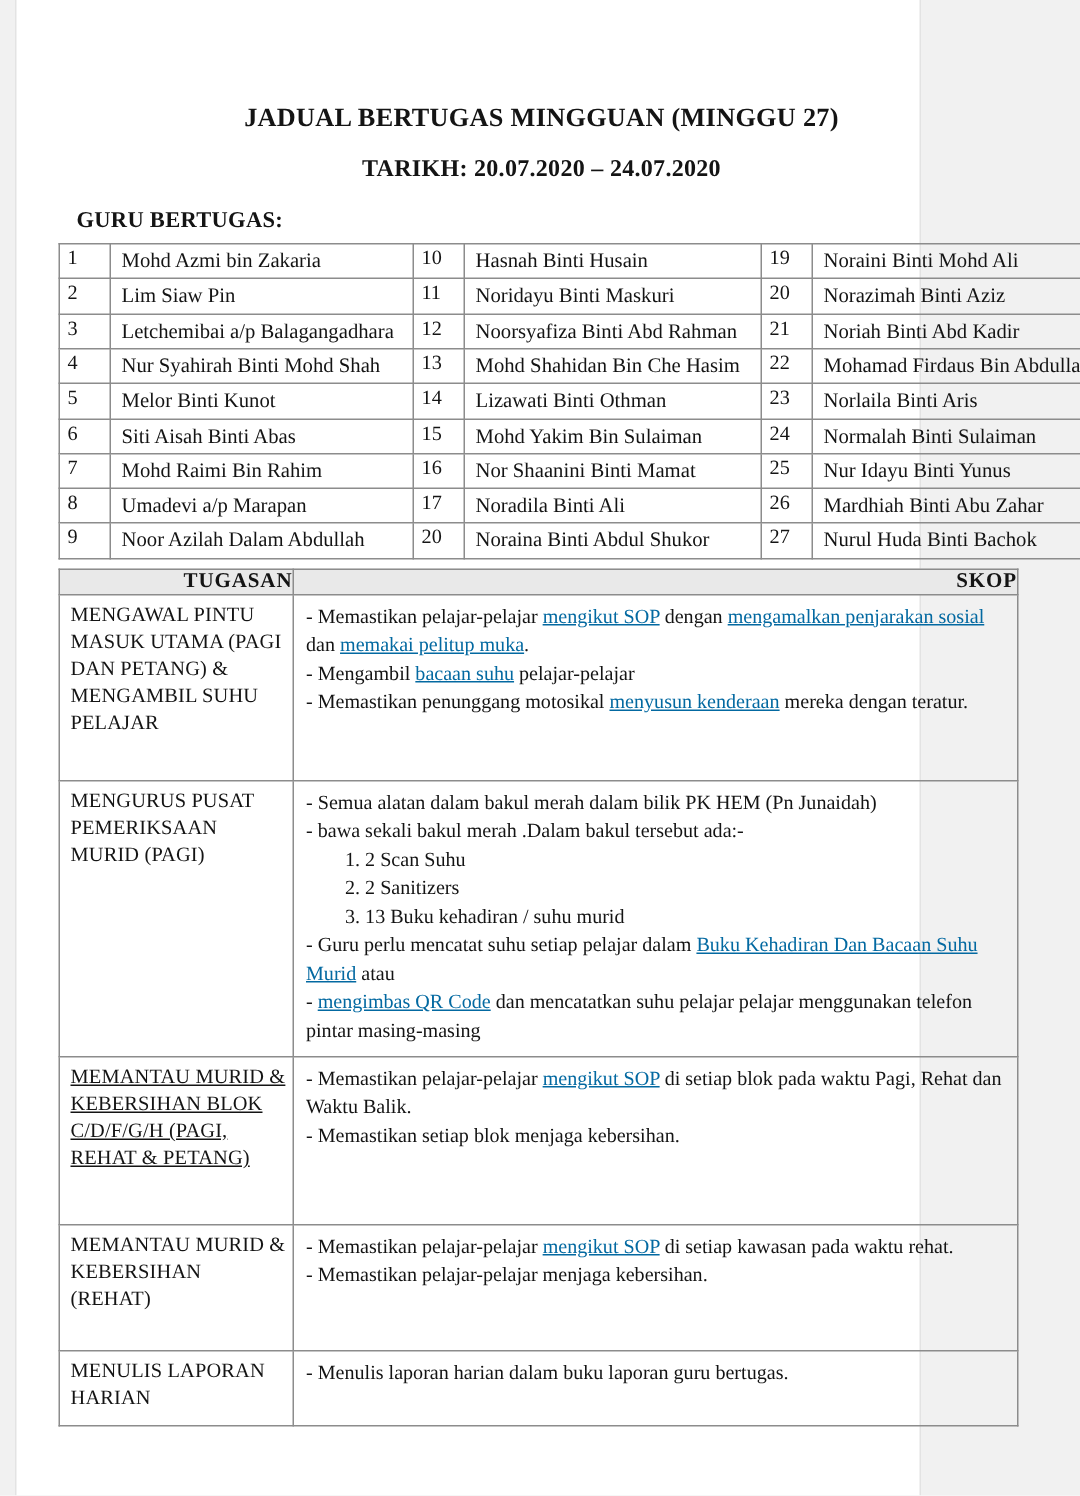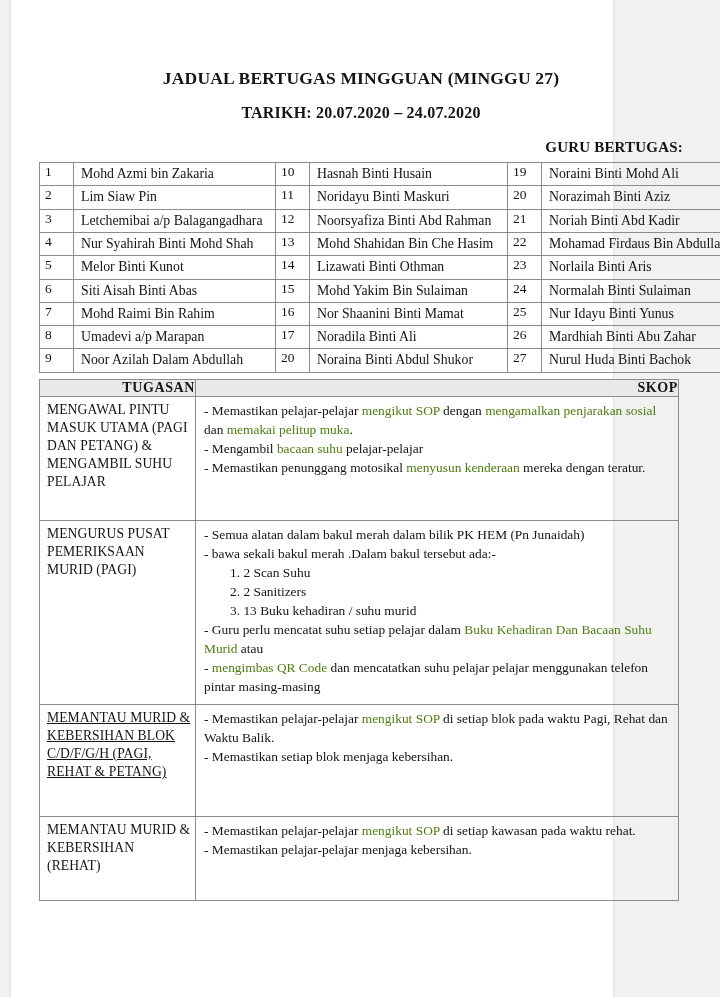--- a/index.html
+++ b/index.html
@@ -50,21 +50,20 @@
     letter-spacing: 0.2px;
     margin-top: 14px;
     line-height: 1.2;
   }
   .section-label {
     font-weight: bold;
     font-size: 15px;
     margin-top: 17px;
     margin-left: 12px;
     letter-spacing: 0.2px;
-    text-align: right;
   }
 
   
   table.grid {
     border-collapse: collapse;
     table-layout: fixed;
     width: 640px;
     margin-top: 6px;
     margin-left: 0;
   }
@@ -118,21 +117,22 @@
     line-height: 1.42;
     padding: 4px 8px 8px 8px;
   }
   .tasks td.skop p {
     margin: 0;
   }
   .tasks td.skop p.ind {
     padding-left: 26px;
   }
   .hl {
-    color: #4d7c0f;
+    color: #0369a1;
+    text-decoration: underline;
   }
 </style>
 </head>
 <body>
 
 <div id="page">
   <div class="inner">
 
     <div class="doc-title">JADUAL BERTUGAS MINGGUAN (MINGGU 27)</div>
 
@@ -252,17 +252,23 @@
               <p><span>- Memastikan setiap blok menjaga kebersihan.</span></p>
             </td>
           </tr>
           <tr>
             <td class="tugasan" style="height: 72px;">MEMANTAU MURID &amp; KEBERSIHAN (REHAT)</td>
             <td class="skop">
               <p><span>-  Memastikan pelajar-pelajar </span><span class="hl">mengikut SOP</span><span> di setiap kawasan pada waktu rehat.</span></p>
               <p><span>- Memastikan pelajar-pelajar menjaga kebersihan.</span></p>
             </td>
           </tr>
+          <tr>
+            <td class="tugasan" style="height: 38px;">MENULIS LAPORAN HARIAN</td>
+            <td class="skop">
+              <p><span>-  Menulis laporan harian dalam buku laporan guru bertugas.</span></p>
+            </td>
+          </tr>
         </tbody>
     </table>
 
   </div>
 </div>
 
 </body></html>

